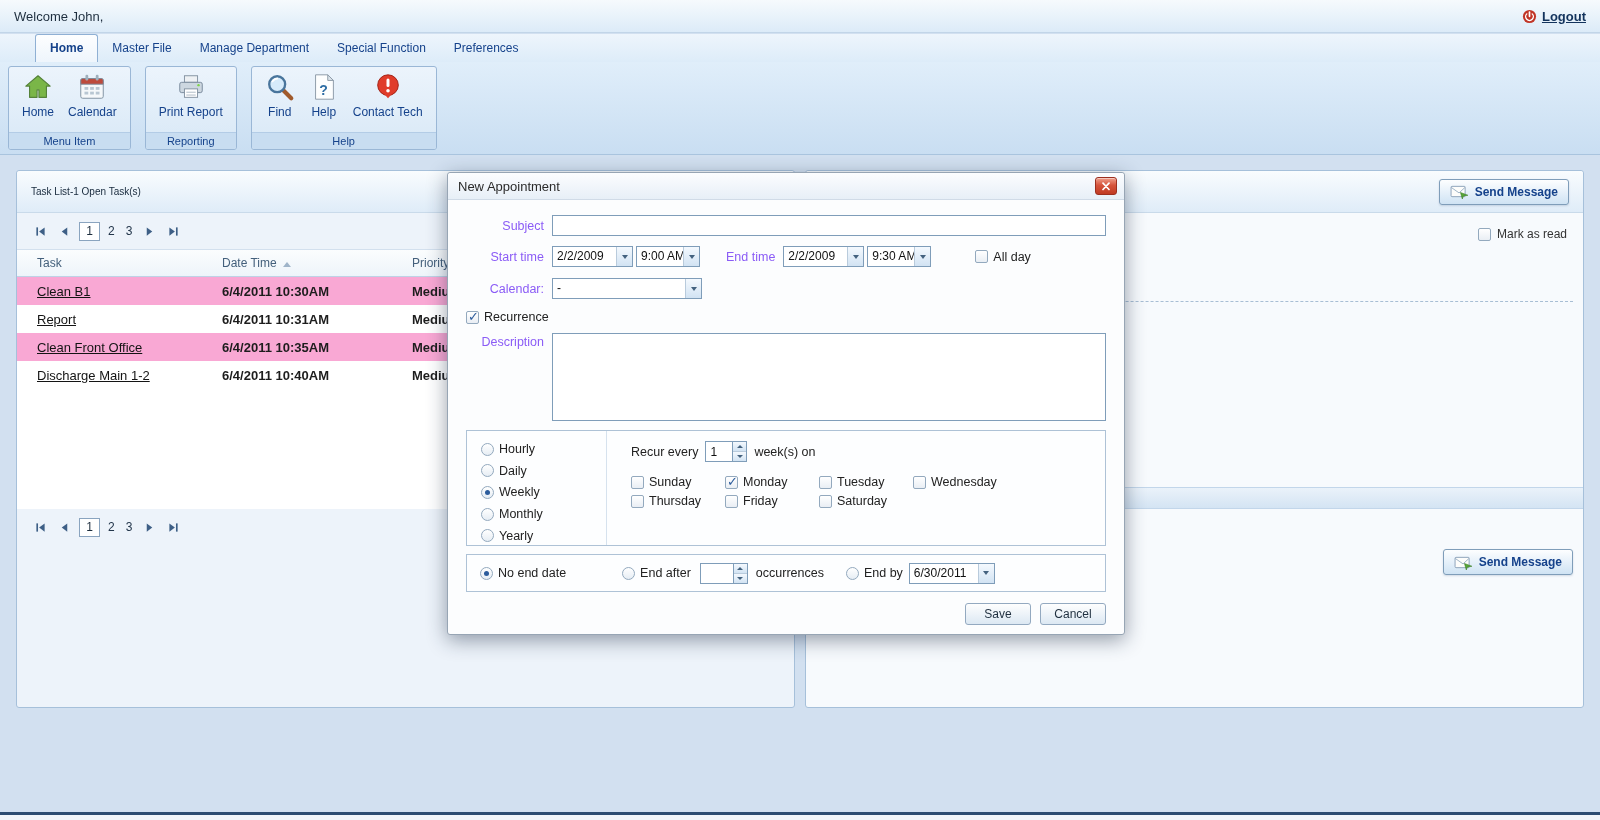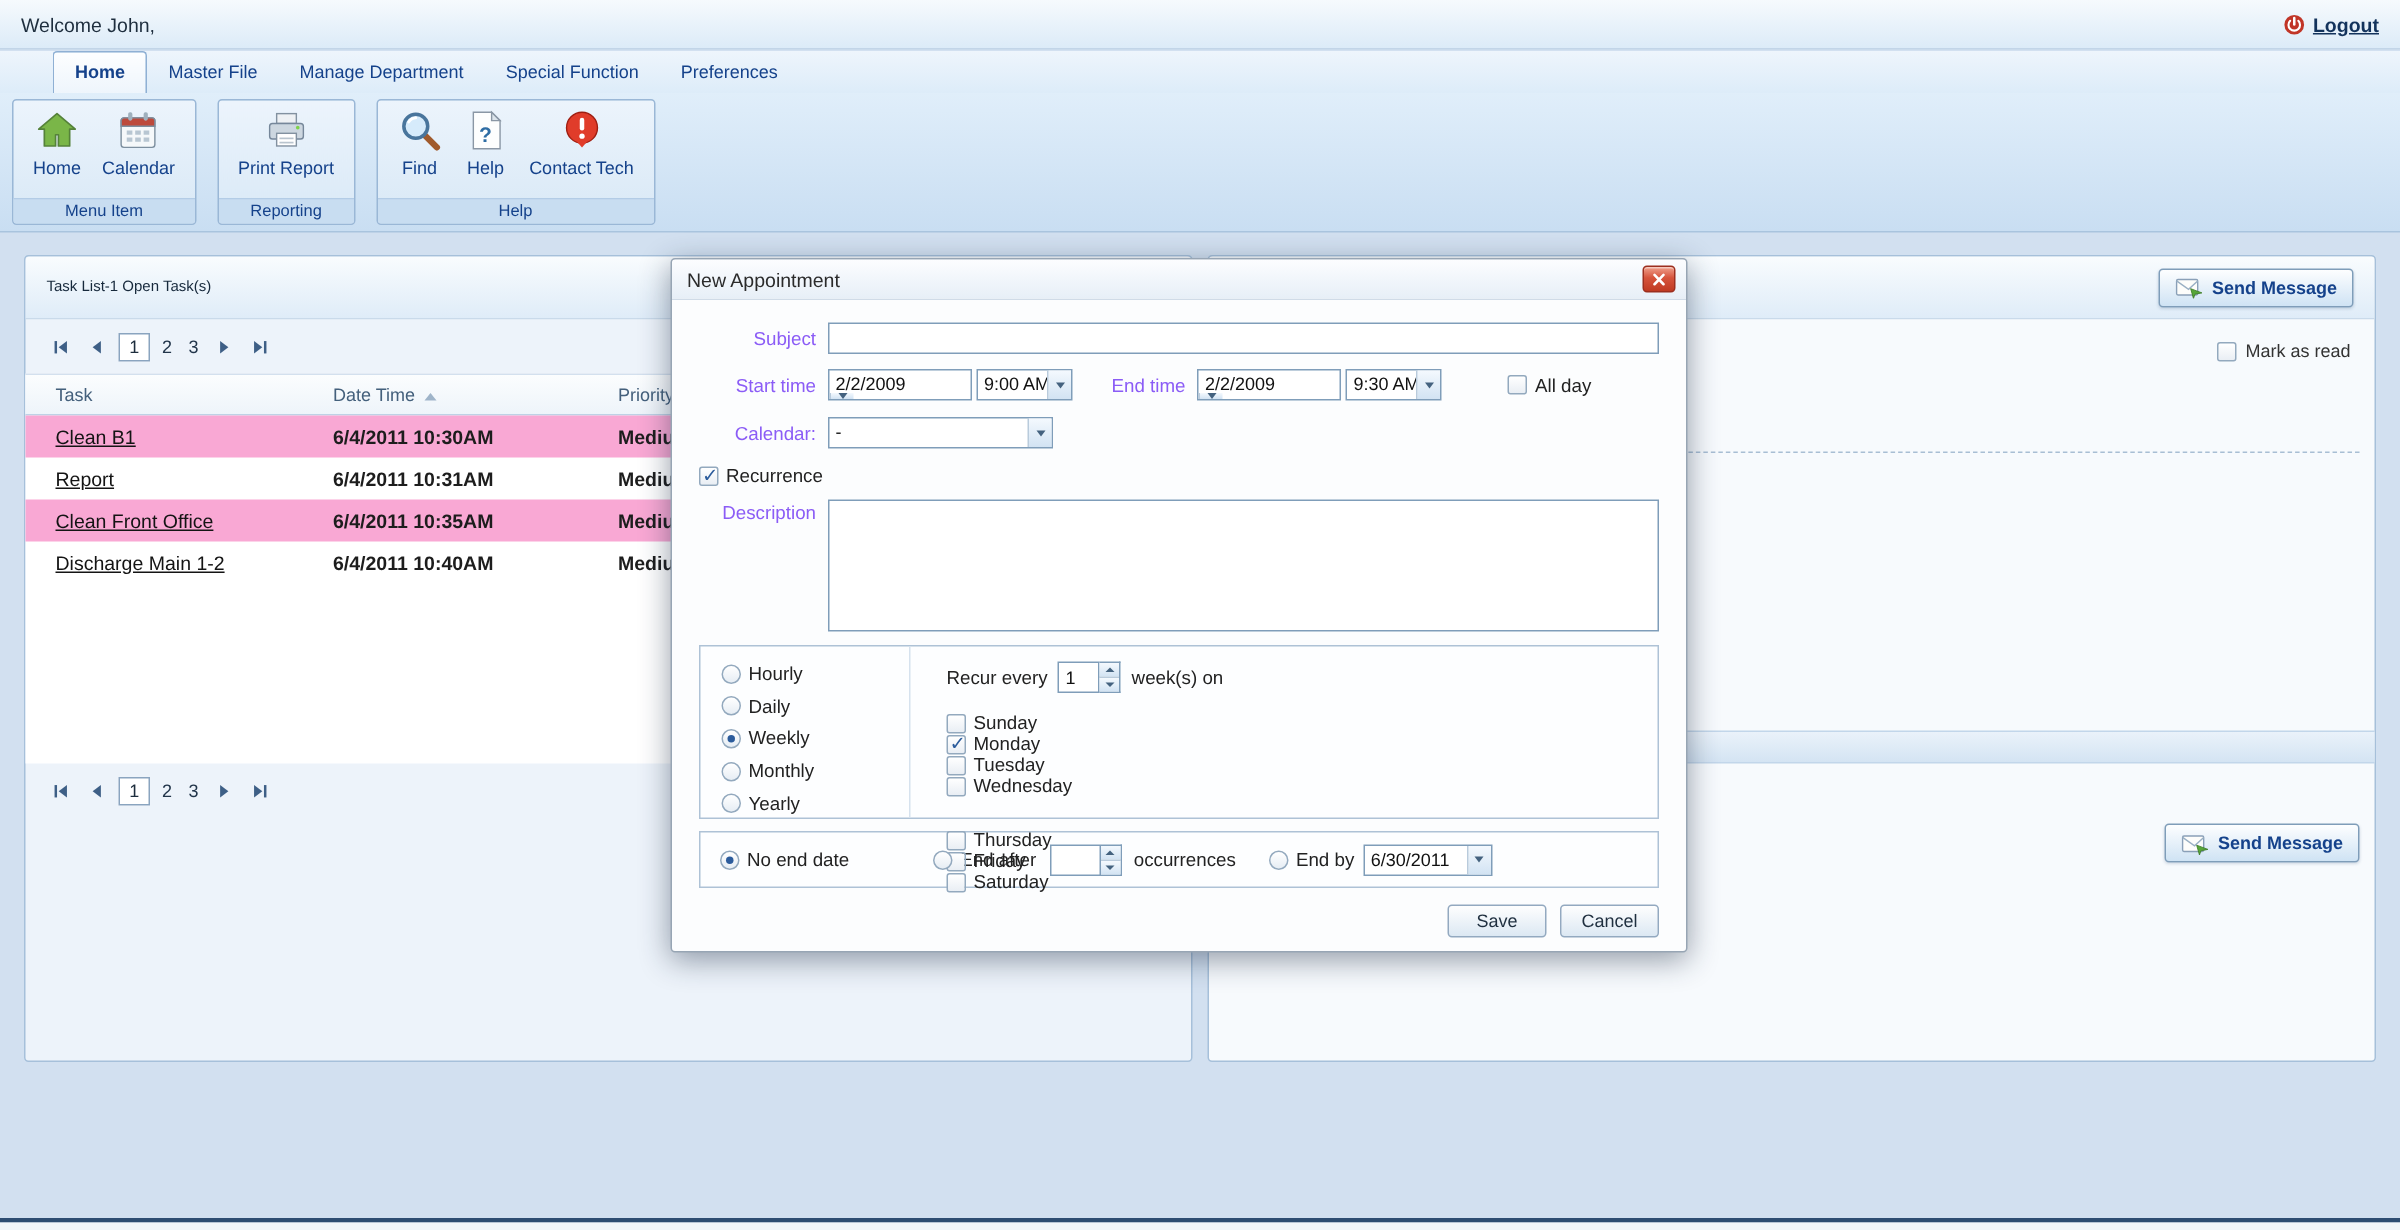--- a/index.html
+++ b/index.html
@@ -92,21 +92,21 @@
   .tri-up-s { width:0; height:0; border-left:3px solid transparent; border-right:3px solid transparent;
     border-bottom:3.5px solid #44627f; }
   .tri-dn-s { width:0; height:0; border-left:3px solid transparent; border-right:3px solid transparent;
     border-top:3.5px solid #44627f; }
   .spinner { display:inline-flex; flex-direction:column; width:14px; height:21px;
     border:1px solid #7f9db9; border-left:none; flex:none; }
   .spinner .sp { flex:1; display:flex; align-items:center; justify-content:center;
     background:linear-gradient(#f4f9fe,#d2e3f3); cursor:pointer; }
   .spinner .sp:first-child { border-bottom:1px solid #b9cbdc; }
   input.text { height:21px; border:1px solid #7f9db9; font-size:12px; padding:0 4px; font-family:inherit; color:#111; }
-  .w28 { width:28px; } .w34 { width:34px; } .w82 { width:96px;flex-direction:column; } .w64 { width:64px; }
+  .w28 { width:28px; } .w34 { width:34px; } .w82 { width:81px; } .w64 { width:64px; }
   .w150 { width:150px; } .w86 { width:86px; }
 
   
   .dialog { position:absolute; left:447px; top:172px; width:678px; height:463px; background:#fcfdfe;
     border:1px solid #97a5b4; border-radius:3px; box-shadow:0 5px 20px rgba(25,40,65,.45);
     z-index:20; overflow:hidden; }
   .dtitle { height:27px; background:linear-gradient(#fcfdff,#e7eff7); border-bottom:1px solid #d0dbe7;
     border-radius:3px 3px 0 0; display:flex; align-items:center; padding:0 10px; font-size:13px; color:#2b2b2b; }
   .dclose { position:absolute; right:7px; top:4px; width:22px; height:18px; border:1px solid #9c2f1f;
     border-radius:3px; background:linear-gradient(#f0a08c,#d6543c 45%,#c03a22);
@@ -119,22 +119,22 @@
   textarea.desc { flex:1; height:88px; border:1px solid #7f9db9; font-size:12px; padding:3px 4px;
     resize:none; font-family:inherit; }
   .chklbl { font-size:12.5px; color:#222; margin-left:5px; white-space:nowrap; }
   .gbox { border:1px solid #aec2d6; background:#fdfeff; }
   .recbox { height:116px; display:flex; margin-top:9px; }
   .freqcol { width:140px; border-right:1px solid #d6e2ee; padding:9px 0 0 14px; display:flex;
     flex-direction:column; gap:3px; }
   .freqitem,.dayitem,.enditem { display:flex; align-items:center; }
   .freqitem { height:19px; }
   .recright { flex:1; padding:10px 0 0 24px; font-size:12.5px; color:#222; }
-  .dayrow { display:flex; margin-top:13px;flex-direction:column; }
-  .dayrow + .dayrow { margin-top:22px;justify-content:flex-end; }
+  .dayrow { display:flex; margin-top:13px; }
+  .dayrow + .dayrow { margin-top:5px; }
   .dayitem { width:94px; }
   .endbox { height:38px; display:flex; align-items:center; padding:0 13px; margin-top:8px; font-size:12.5px; color:#222; }
   .dbuttons { display:flex; justify-content:flex-end; gap:9px; margin-top:11px; }
   .btn { height:22px; min-width:66px; border:1px solid #93a9c0; border-radius:3px;
     background:linear-gradient(#fefefe,#dce8f3); font-size:12px; color:#1f2f3f; cursor:pointer;
     font-family:inherit; }
 
   .bottomline { position:absolute; top:812px; left:0; width:100%; height:3px; background:#2e4d72; }
   .bottomwhite { position:absolute; top:815px; left:0; width:100%; height:5px; background:#f2f6fa; }
 </style>

